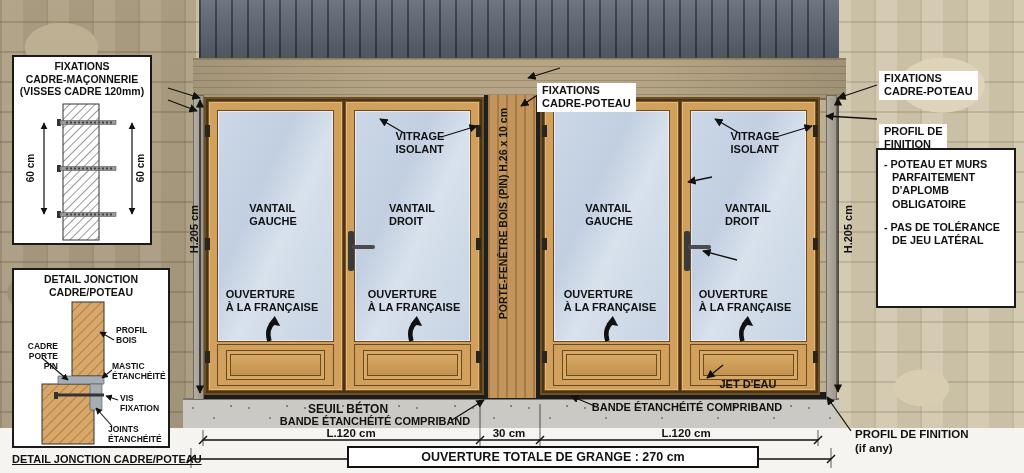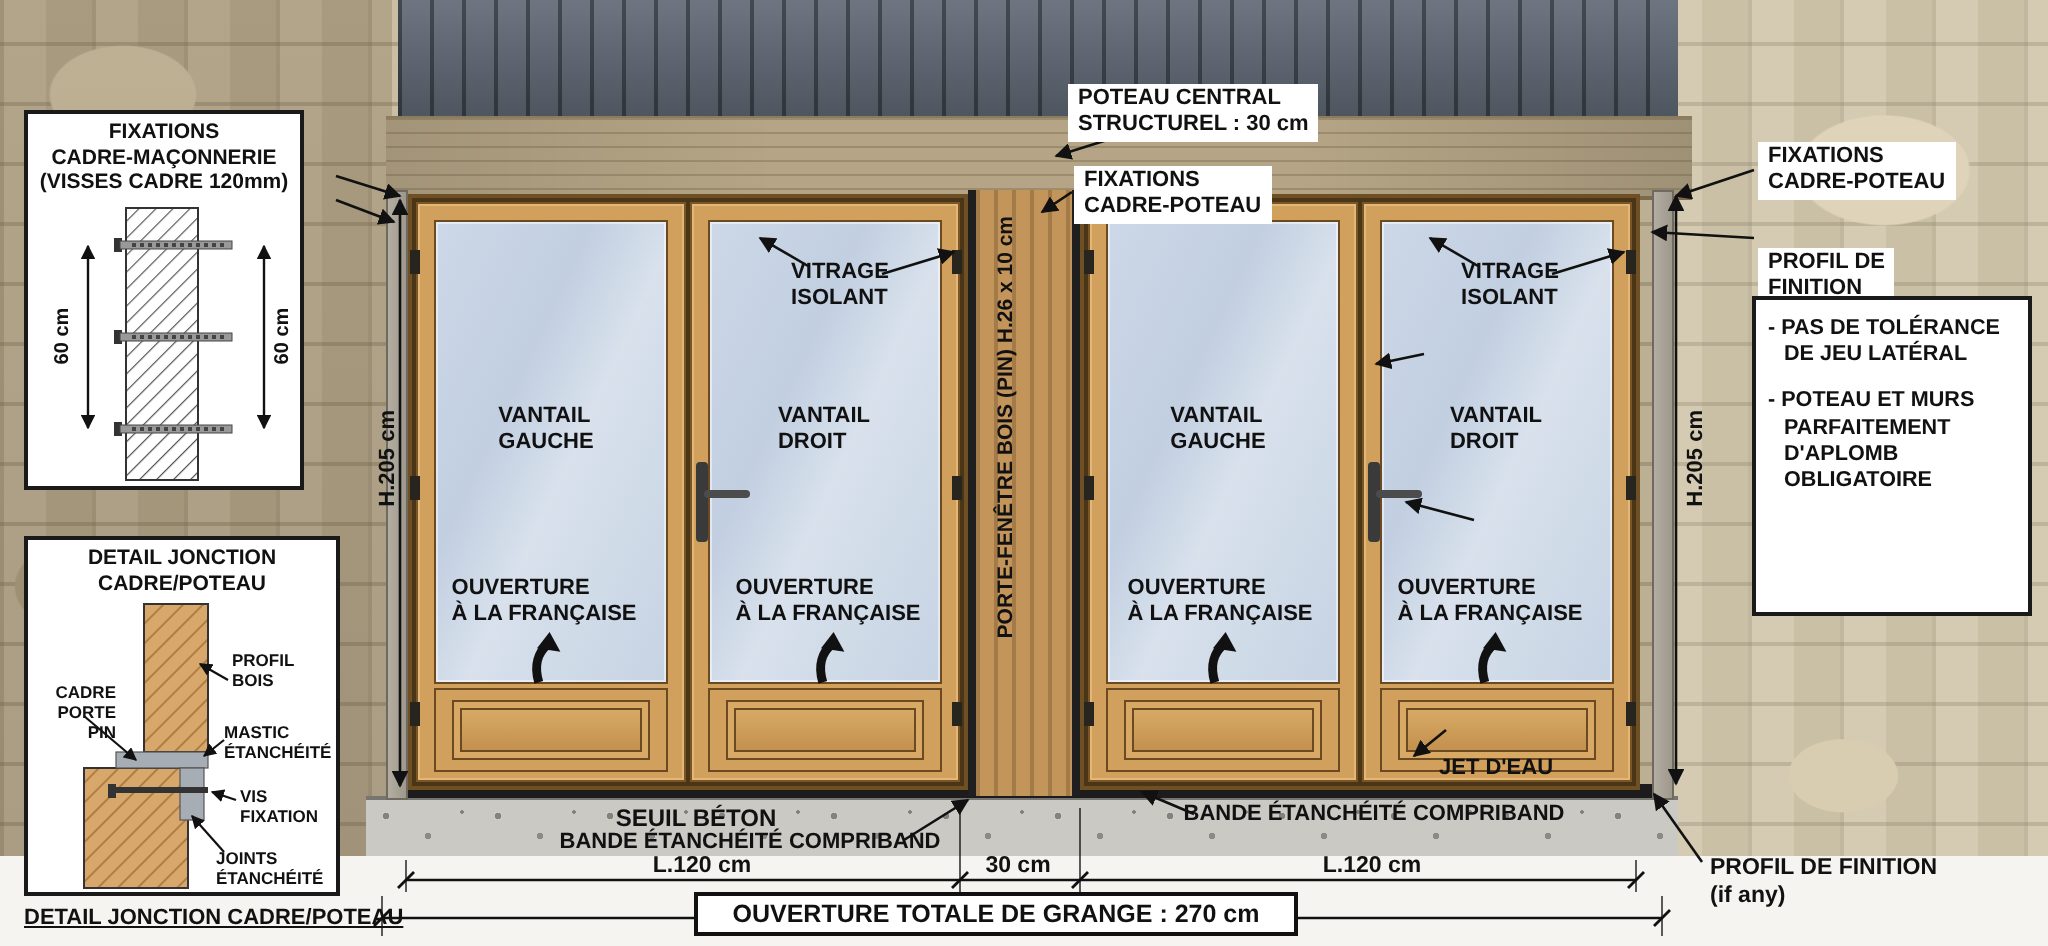--- a/index.html
+++ b/index.html
@@ -83,21 +83,21 @@
     border:2px solid #1a1a1a;background:#fff;box-sizing:border-box;padding:8px 3px 3px 6px;
     font-weight:bold;font-size:10.8px;line-height:1.22;color:#111;}
   .note{padding-left:8px;text-indent:-8px;white-space:pre-line;margin-bottom:10px;}
 
   .detail-box{position:absolute;z-index:45;border:2px solid #1a1a1a;background:#fff;box-sizing:border-box;}
   .detail-title{font-weight:bold;font-size:10.5px;line-height:1.2;text-align:center;
     white-space:pre-line;color:#111;padding-top:3px;}
   .dlbl{position:absolute;font-weight:bold;font-size:8.5px;line-height:1.15;color:#111;
     white-space:pre-line;z-index:2;}
 
-  .total-box{position:absolute;left:347px;top:446px;width:302px;z-index:40;box-sizing:border-box;
+  .total-box{position:absolute;left:347px;top:446px;width:412px;z-index:40;box-sizing:border-box;
     border:2px solid #111;background:#fff;font-weight:bold;font-size:12.5px;
     text-align:center;padding:2px 0;color:#111;}
 
   .overlay{position:absolute;inset:0;z-index:30;pointer-events:none;}
   .fr-arrow{position:absolute;z-index:40;}
 </style>
 </head>
 <body>
 
 <div class="stage">
@@ -234,36 +234,34 @@
       <path d="M8 28 C5 18 8 11 13 7" fill="none" stroke="#111" stroke-width="5"></path>
       <polygon points="7,9 14,0 20,11" fill="#111"></polygon>
     </svg>
 
   <div class="lbl cx" style="left:420px;top:130px">VITRAGE
 ISOLANT</div>
   <div class="lbl cx" style="left:755px;top:130px">VITRAGE
 ISOLANT</div>
   <div class="lbl cx" style="left:748px;top:378px">JET D'EAU</div>
 
-  <div class="lbl whitebox" style="left:534px;top:42px">POTEAU CENTRAL
-STRUCTUREL : 30 cm</div>
   <div class="lbl whitebox" style="left:537px;top:83px">FIXATIONS
 CADRE-POTEAU</div>
   <div class="lbl whitebox" style="left:879px;top:71px">FIXATIONS
 CADRE-POTEAU</div>
   <div class="lbl whitebox" style="left:879px;top:124px">PROFIL DE
 FINITION</div>
 
   <div class="notes-box">
-    <div class="note">- PAS DE TOLÉRANCE
-DE JEU LATÉRAL</div>
     <div class="note">- POTEAU ET MURS
 PARFAITEMENT
 D'APLOMB
 OBLIGATOIRE</div>
+    <div class="note">- PAS DE TOLÉRANCE
+DE JEU LATÉRAL</div>
   </div>
 
   <div class="lbl vtext" style="left:188px;top:205px">H.205 cm</div>
   <div class="lbl vtext" style="left:842px;top:205px">H.205 cm</div>
   <div class="lbl vtext small" style="left:497px;top:108px">PORTE-FENÊTRE BOIS (PIN) H.26 x 10 cm</div>
 
   <div class="lbl cx" style="left:348px;top:402px;font-size:12px">SEUIL BÉTON</div>
   <div class="lbl cx" style="left:375px;top:415px">BANDE ÉTANCHÉITÉ COMPRIBAND</div>
   <div class="lbl cx" style="left:687px;top:401px">BANDE ÉTANCHÉITÉ COMPRIBAND</div>
   <div class="lbl cx" style="left:351px;top:426px;font-size:11.5px">L.120 cm</div>

